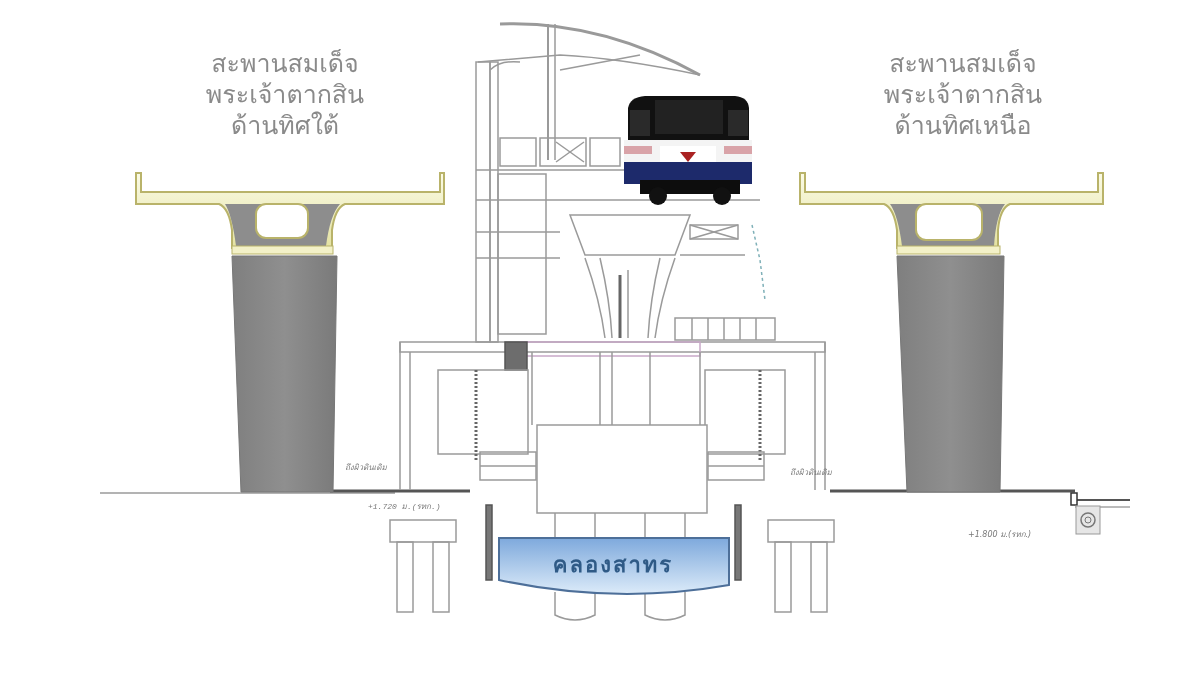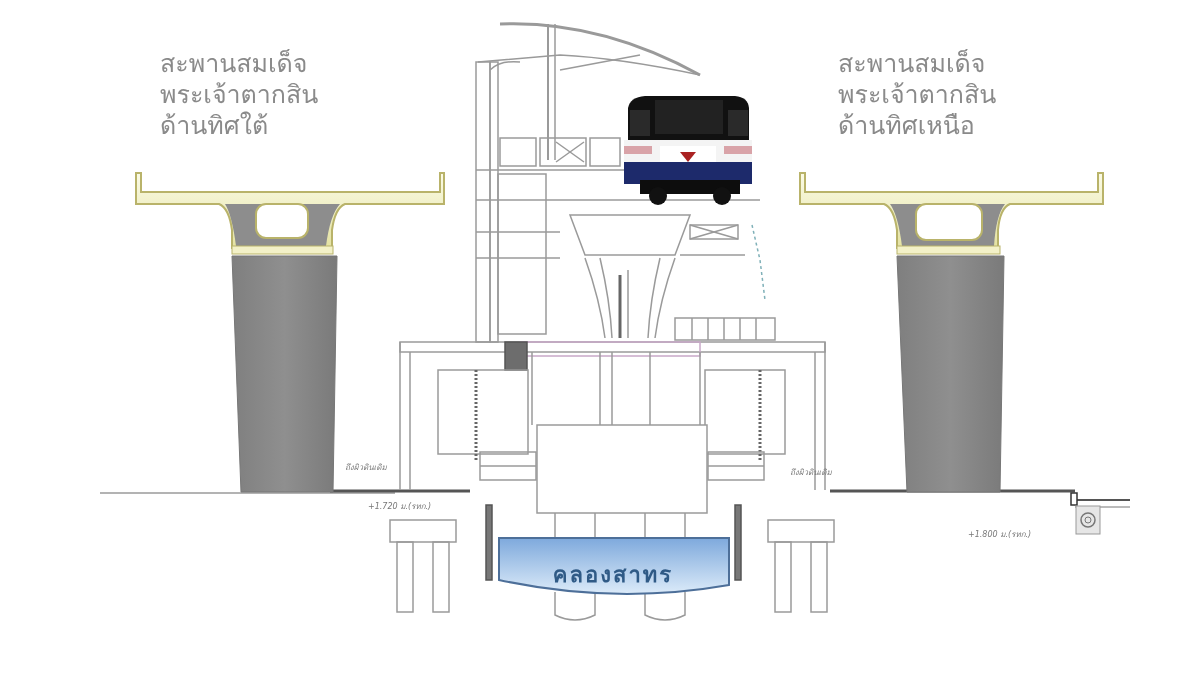--- a/index.html
+++ b/index.html
@@ -1,25 +1,25 @@
 <!DOCTYPE html>
 <html><head>
   <meta charset="utf-8">
   <style>
     html, body { margin: 0; padding: 0; background: #ffffff; }
     body { width: 1200px; height: 677px; position: relative; overflow: hidden;
            font-family: "DejaVu Sans", sans-serif; }
-    .label { position: absolute; color: #8a8a8a;
+    .label { position: absolute; text-align: center; color: #8a8a8a;
              font-size: 25px; line-height: 31px; white-space: pre-line; }
     .label-left  { left: 160px; top: 48px; width: 250px; }
     .label-right { left: 838px; top: 48px; width: 250px; }
     svg { position: absolute; left: 0; top: 0; }
     .canal-label { position: absolute; left: 497px; top: 547px; width: 232px;
                    text-align: center; font-size: 22px; font-weight: bold;
-                   color: #2f5a86; letter-spacing: 2px; margin-top: 10px; }
+                   color: #2f5a86; letter-spacing: 2px; }
     .small-note { position: absolute; font-size: 8px; color: #777;
                   font-style: italic; white-space: nowrap; }
   </style>
 </head>
 <body>
 
 <div class="label label-left">สะพานสมเด็จ
 พระเจ้าตากสิน
 ด้านทิศใต้</div>
 <div class="label label-right">สะพานสมเด็จ
@@ -182,15 +182,15 @@
     <rect x="624" y="162" width="128" height="22" fill="#1d2a6b"></rect>
     <rect x="640" y="180" width="100" height="14" fill="#0d0d0d"></rect>
     <circle cx="658" cy="196" r="9" fill="#111"></circle>
     <circle cx="722" cy="196" r="9" fill="#111"></circle>
   </g>
 </svg>
 
 <div class="canal-label">คลองสาทร</div>
 
 <div class="small-note" style="left:345px; top:461px;">ถึงผิวดินเดิม</div>
-<div class="small-note" style="left:368px; top:500px;">+1.720 ม.(รทก.)</div>
+<div class="small-note" style="left:368px; top:500px;font-family:Liberation Mono, monospace;">+1.720 ม.(รทก.)</div>
 <div class="small-note" style="left:790px; top:466px;">ถึงผิวดินเดิม</div>
 <div class="small-note" style="left:968px; top:528px;">+1.800 ม.(รทก.)</div>
 
 </body></html>

